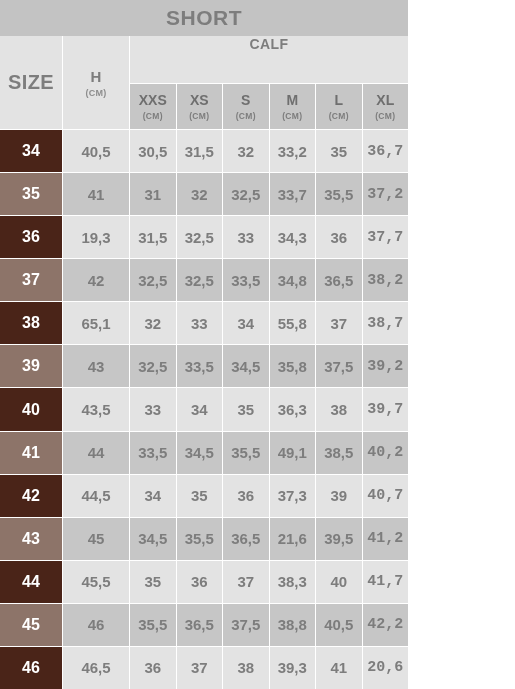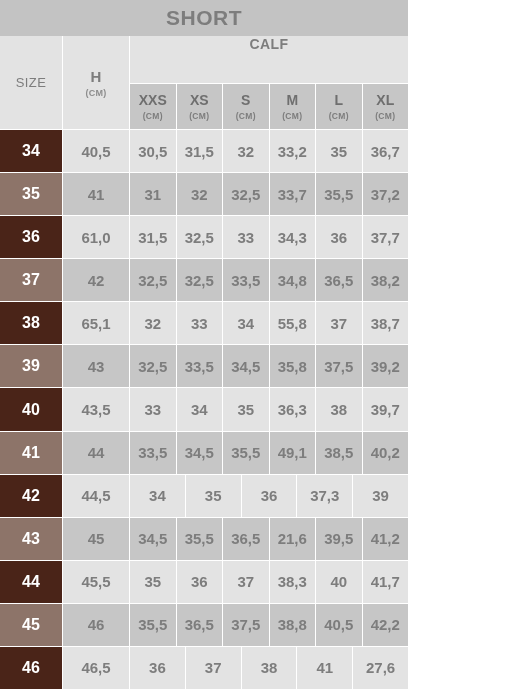--- a/index.html
+++ b/index.html
@@ -48,22 +48,22 @@
 
   .th-size {
     flex: 0 0 62px;
     background: #e3e3e3;
     display: flex;
     align-items: center;
     justify-content: center;
     margin-right: 1px;
   }
   .th-size .label {
-    font-size: 13px;
-    font-weight: normal;
+    font-size: 20px;
+    font-weight: bold;
     color: #7d7d7d;
     letter-spacing: 0.4px;
   }
 
   .th-h {
     flex: 0 0 66px;
     background: #e3e3e3;
     display: flex;
     flex-direction: column;
     align-items: center;
@@ -154,21 +154,21 @@
   .data-cell {
     flex: 1 1 0;
     display: flex;
     align-items: center;
     justify-content: center;
     margin-right: 1px;
     font-size: 15px;
     font-weight: bold;
     color: #7d7d7d;
   }
-  .data-cell:last-child { margin-right: 0; }
+  .data-cell:last-child { margin-right: 0; font-family: Liberation Mono, monospace; }
   .data-cell.h-col {
     flex: 0 0 66px;
   }
 
   .data-row.odd .size-cell { background: #4a2418; }
   .data-row.odd .data-cell { background: #e3e3e3; }
   .data-row.even .size-cell { background: #8d7469; }
   .data-row.even .data-cell { background: #c6c6c6; }
 </style>
 </head>
@@ -241,21 +241,21 @@
         <div class="data-cell h-col">41</div>
         <div class="data-cell">31</div>
         <div class="data-cell">32</div>
         <div class="data-cell">32,5</div>
         <div class="data-cell">33,7</div>
         <div class="data-cell">35,5</div>
         <div class="data-cell">37,2</div>
       </div>
       <div class="data-row odd">
         <div class="size-cell">36</div>
-        <div class="data-cell h-col">61,0</div>
+        <div class="data-cell h-col">19,3</div>
         <div class="data-cell">31,5</div>
         <div class="data-cell">32,5</div>
         <div class="data-cell">33</div>
         <div class="data-cell">34,3</div>
         <div class="data-cell">36</div>
         <div class="data-cell">37,7</div>
       </div>
       <div class="data-row even">
         <div class="size-cell">37</div>
         <div class="data-cell h-col">42</div>
@@ -307,20 +307,21 @@
         <div class="data-cell">40,2</div>
       </div>
       <div class="data-row odd">
         <div class="size-cell">42</div>
         <div class="data-cell h-col">44,5</div>
         <div class="data-cell">34</div>
         <div class="data-cell">35</div>
         <div class="data-cell">36</div>
         <div class="data-cell">37,3</div>
         <div class="data-cell">39</div>
+        <div class="data-cell">40,7</div>
       </div>
       <div class="data-row even">
         <div class="size-cell">43</div>
         <div class="data-cell h-col">45</div>
         <div class="data-cell">34,5</div>
         <div class="data-cell">35,5</div>
         <div class="data-cell">36,5</div>
         <div class="data-cell">21,6</div>
         <div class="data-cell">39,5</div>
         <div class="data-cell">41,2</div>
@@ -344,18 +345,19 @@
         <div class="data-cell">38,8</div>
         <div class="data-cell">40,5</div>
         <div class="data-cell">42,2</div>
       </div>
       <div class="data-row odd">
         <div class="size-cell">46</div>
         <div class="data-cell h-col">46,5</div>
         <div class="data-cell">36</div>
         <div class="data-cell">37</div>
         <div class="data-cell">38</div>
+        <div class="data-cell">39,3</div>
         <div class="data-cell">41</div>
-        <div class="data-cell">27,6</div>
+        <div class="data-cell">20,6</div>
       </div>
     </div>
 
 </div>
 
 </body></html>

